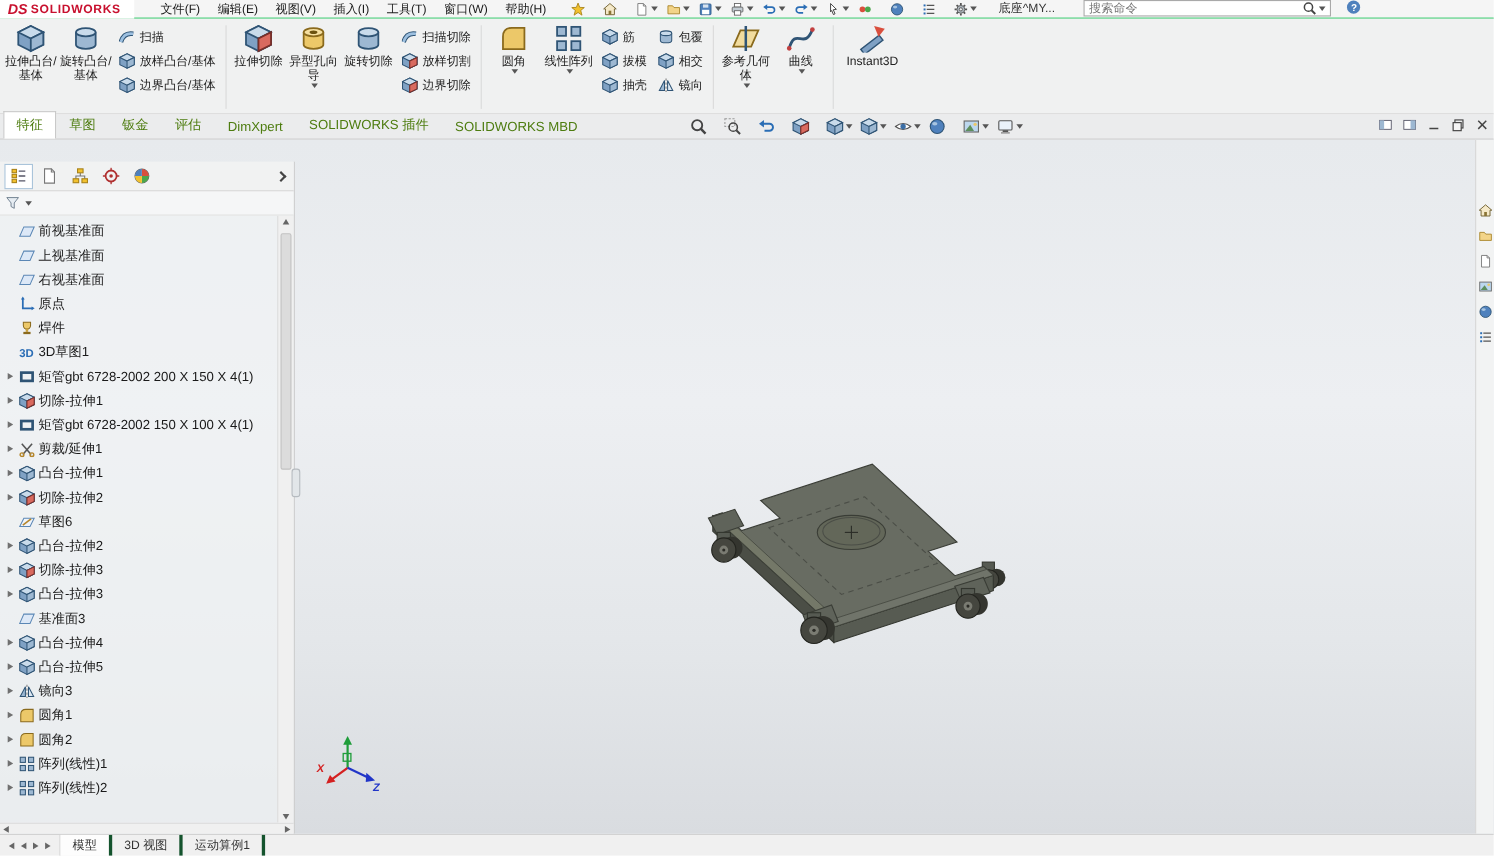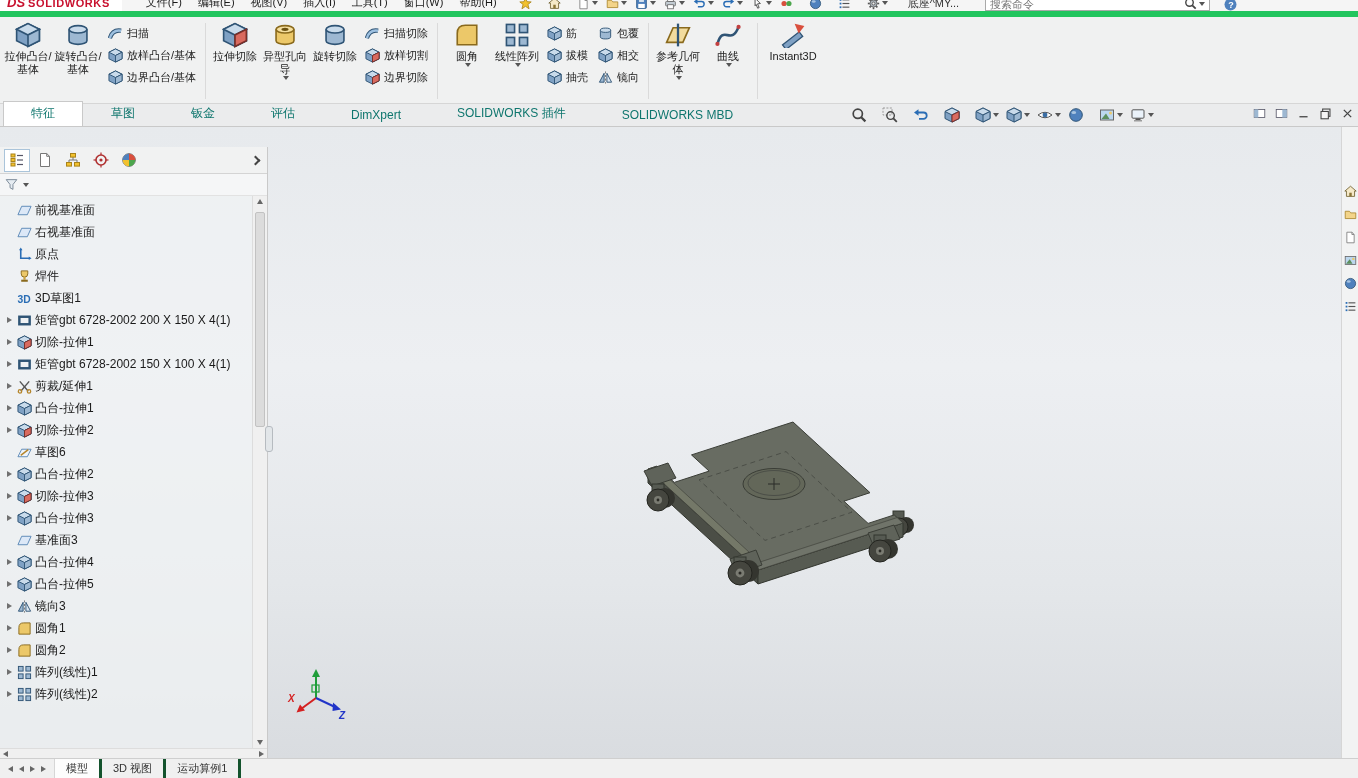--- a/index.html
+++ b/index.html
@@ -1,21 +1,21 @@
 <!DOCTYPE html>
 <html><head>
 <meta charset="utf-8">
 <style>
 *{margin:0;padding:0;box-sizing:border-box}
 html,body{width:1358px;height:778px;overflow:hidden}
 body{font-family:"Liberation Sans","DejaVu Sans",sans-serif;font-size:12px;color:#1a1a1a;background:#fff}
 .app{position:relative;width:1358px;height:778px;display:flex;flex-direction:column}
 
 
-.menubar{height:17px;background:#f5f5f5;border-bottom:6px solid #22c55e;display:flex;align-items:flex-end;font-size:11px;flex:none}
+.menubar{height:17px;background:#f5f5f5;border-bottom:1px solid #22c55e;display:flex;align-items:flex-start;font-size:11px;flex:none}
 .logo{height:17px;background:#fff;display:flex;align-items:center;padding:0 12px 0 7px;margin-right:16px}
 .logo .ds{color:#c8102e;font-weight:bold;font-style:italic;font-size:13px;margin-right:3px}
 .logo .sw{color:#c8102e;font-weight:bold;font-size:11px;letter-spacing:.6px}
 .menu-item{padding:1px 8px;cursor:default;white-space:nowrap}
 .qa{display:flex;align-items:center;margin-left:10px}
 .qa-btn{display:flex;align-items:center;padding:0 4px;height:16px}
 .ic13{width:13px;height:13px}
 .ic15{width:15px;height:15px;flex:none}
 .ic16{width:16px;height:16px}
 .ic26{width:26px;height:26px}
@@ -29,21 +29,21 @@
 .ribbon{height:87px;background:#f0f1f1;border-bottom:1px solid #d6d6d6;display:flex;align-items:stretch;padding:2px 0 0 3px;flex:none}
 .rb-large{width:50px;display:flex;flex-direction:column;align-items:center;padding-top:3px;text-align:center;font-size:11px;line-height:13px;color:#222;word-break:break-all}
 .rb-large.wide{width:62px;word-break:normal}
 .rb-large .ic26{margin-bottom:2px}
 .rb-stack{display:flex;flex-direction:column;justify-content:flex-start;padding:7px 5px 0 5px;gap:7px}
 .rb-small{display:flex;align-items:center;gap:4px;font-size:11px;color:#222;white-space:nowrap}
 .rb-sep{width:1px;background:#dadada;margin:4px 4px}
 
 
 .tabbar{height:23px;background:#ebeced;border-bottom:1px solid #c9c9c9;display:flex;align-items:flex-end;padding-left:3px;position:relative;flex:none}
-.tab{padding:3px 27px 4px;font-size:12px;color:#0f766e;border:1px solid transparent;border-bottom:none;white-space:nowrap}
+.tab{padding:3px 11px 4px;font-size:12px;color:#4d7c0f;border:1px solid transparent;border-bottom:none;white-space:nowrap}
 .tab.active{background:#fff;border-color:#c9c9c9}
 .hud{display:flex;align-items:center;gap:7px;margin-left:90px;padding-bottom:3px}
 .hud-btn{display:flex;align-items:center}
 .winctl{position:absolute;right:4px;top:3px;display:flex;gap:9px;align-items:center}
 
 
 .main{position:relative;flex:1;background:linear-gradient(180deg,#e7eaed 0%,#edeff2 38%,#e4e7ea 72%,#d9dce0 100%);overflow:hidden}
 .gfx{position:absolute;inset:0}
 .task-strip{position:absolute;right:0;top:0;bottom:0;width:17px;background:#f2f3f3;border-left:1px solid #d6d6d6;display:flex;flex-direction:column;align-items:center;padding-top:58px;gap:10px;z-index:3}
 .splitter-handle{position:absolute;left:265px;top:299px;width:8px;height:26px;background:#e2e6e9;border:1px solid #b6bbc0;border-radius:3px;z-index:4}
@@ -816,20 +816,29 @@
             <div class="tree-row">
               <span class="tw" style="visibility: hidden;">
                 <i></i>
               </span>
               <svg class="ic15">
                 <use href="#sym-plane"></use>
               </svg>
               <span>前视基准面</span>
             </div>
 
+            <div class="tree-row">
+              <span class="tw" style="visibility: hidden;">
+                <i></i>
+              </span>
+              <svg class="ic15">
+                <use href="#sym-plane"></use>
+              </svg>
+              <span>上视基准面</span>
+            </div>
 
             <div class="tree-row">
               <span class="tw" style="visibility: hidden;">
                 <i></i>
               </span>
               <svg class="ic15">
                 <use href="#sym-plane"></use>
               </svg>
               <span>右视基准面</span>
             </div>

